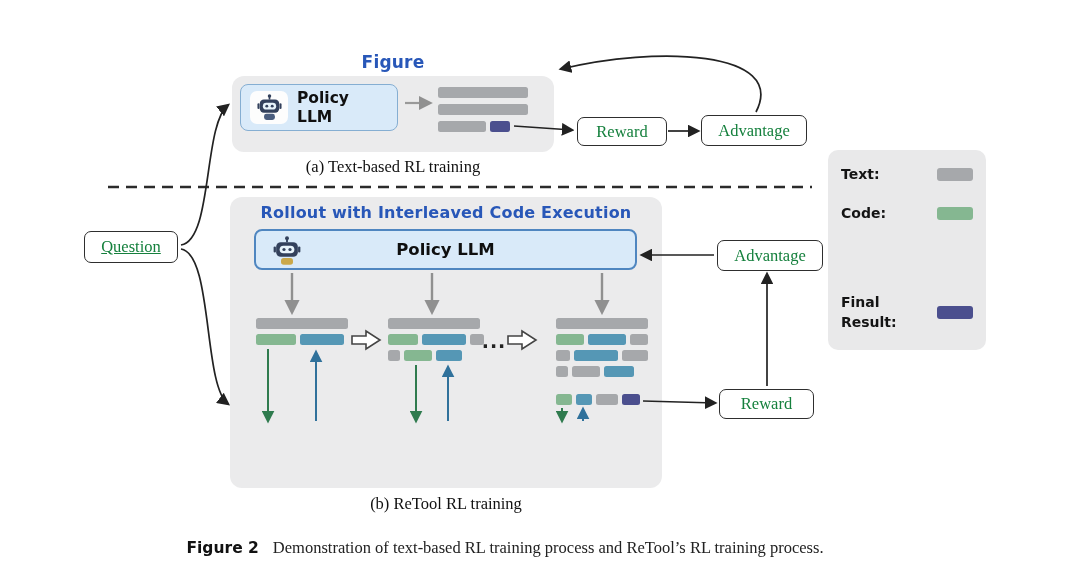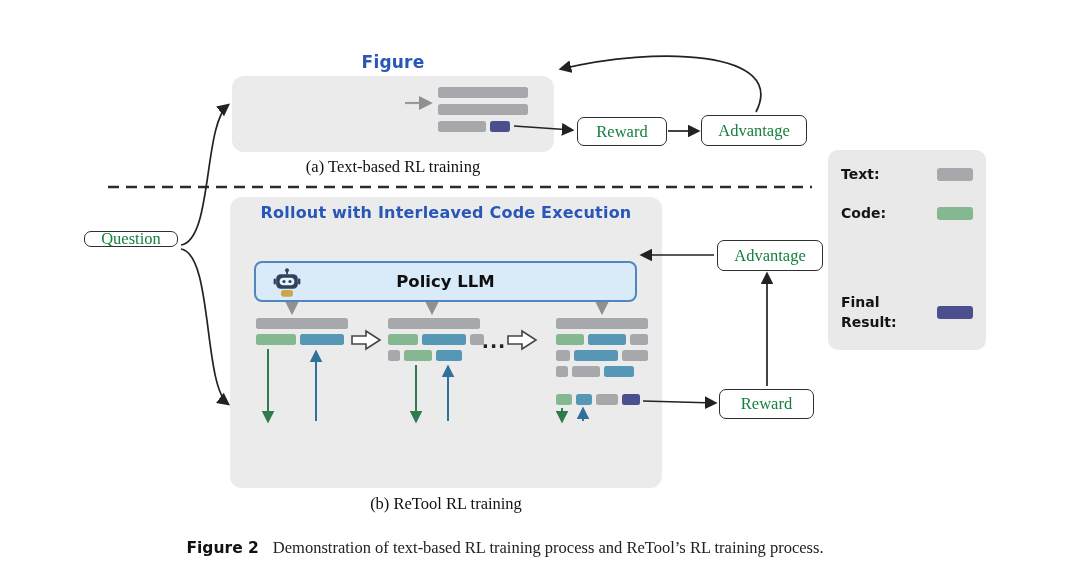--- a/index.html
+++ b/index.html
@@ -19,28 +19,28 @@
   
   .sec-title { color:var(--accent,#2857b8); font-weight:700; letter-spacing:.2px; text-align:center; }
   .title-a { left:232px; top:52px; width:322px; font-size:17px; }
   .title-b { left:230px; top:203px; width:432px; font-size:16px; }
 
   
   .policy-a { left:240px; top:84px; width:158px; height:47px; background:#d9eaf9; border:1.5px solid #85aed2; border-radius:8px; display:flex; align-items:center; gap:9px; padding-left:9px; }
   .robot-chip { width:38px; height:33px; background:#fdfdfd; border-radius:7px; display:flex; align-items:center; justify-content:center; flex:none; }
   .policy-a-text { font-weight:700; font-size:15.5px; line-height:1.18; color:#101010; }
   .policy-a-text span { display:block; }
-  .policy-b { left:254px; top:229px; width:383px; height:41px; background:#d9eaf9; border:2px solid #4f86c0; border-radius:8px;margin-top:32px; }
+  .policy-b { left:254px; top:229px; width:383px; height:41px; background:#d9eaf9; border:2px solid #4f86c0; border-radius:8px; }
   .policy-b-label { position:absolute; inset:0; display:flex; align-items:center; justify-content:center; font-weight:700; font-size:16.5px; color:#0f0f0f; }
   .policy-b .robot { position:absolute; left:17px; top:5px; width:28px; height:30px; }
   .policy-a .robot { width:25px; height:27px; }
 
   
   .box { background:#fff; border:1.6px solid #2e2e2e; border-radius:7px; display:flex; align-items:center; justify-content:center; font-family:"Liberation Serif","DejaVu Serif",serif; font-size:16.5px; color:#15803d; }
-  .question    { left:84px;  top:231px; width:94px;  height:16px; }
+  .question    { left:84px;  top:231px; width:94px;  height:32px;text-decoration:underline; }
   .reward-a    { left:577px; top:117px; width:90px;  height:29px; }
   .advantage-a { left:701px; top:115px; width:106px; height:31px; }
   .advantage-b { left:717px; top:240px; width:106px; height:31px; }
   .reward-b    { left:719px; top:389px; width:95px;  height:30px; }
 
   
   .serif-cap { font-family:"Liberation Serif","DejaVu Serif",serif; font-size:16.5px; color:#111; text-align:center; }
   .caption-a { left:232px; top:157px; width:322px; }
   .caption-b { left:230px; top:494px; width:432px; }
 
@@ -156,20 +156,39 @@
       <div class="token-bar" style="left: 556px; top: 366px; width: 12px; height: 11px; background: rgb(166, 168, 171);"></div>
       <div class="token-bar" style="left: 572px; top: 366px; width: 28px; height: 11px; background: rgb(166, 168, 171);"></div>
       <div class="token-bar" style="left: 604px; top: 366px; width: 30px; height: 11px; background: rgb(85, 151, 181);"></div>
       <div class="token-bar" style="left: 556px; top: 394px; width: 16px; height: 11px; background: rgb(133, 183, 145);"></div>
       <div class="token-bar" style="left: 576px; top: 394px; width: 16px; height: 11px; background: rgb(85, 151, 181);"></div>
       <div class="token-bar" style="left: 596px; top: 394px; width: 22px; height: 11px; background: rgb(166, 168, 171);"></div>
       <div class="token-bar" style="left: 622px; top: 394px; width: 18px; height: 11px; background: rgb(75, 79, 142);"></div>
     </div>
 
   <div class="sec-title title-a">Figure</div>
+  <div class="policy-a">
+    <span class="robot-chip">
+      <svg class="robot" viewBox="0 0 24 26">
+        <circle cx="12" cy="2" r="1.7" fill="#33415c"></circle>
+        <rect x="11.2" y="2.8" width="1.6" height="2.6" fill="#33415c"></rect>
+        <rect x="2.6" y="5.4" width="18.8" height="12.6" rx="4" fill="#33415c"></rect>
+        <rect x="5.6" y="8.4" width="12.8" height="6.6" rx="3.3" fill="#e8f4fb"></rect>
+        <circle cx="9.4" cy="11.7" r="1.4" fill="#33415c"></circle>
+        <circle cx="14.6" cy="11.7" r="1.4" fill="#33415c"></circle>
+        <rect x="0.4" y="9" width="2" height="5.4" rx="1" fill="#33415c"></rect>
+        <rect x="21.6" y="9" width="2" height="5.4" rx="1" fill="#33415c"></rect>
+        <rect x="6.8" y="19" width="10.4" height="6" rx="2.4" fill="#4a5d7e"></rect>
+      </svg>
+    </span>
+    <span class="policy-a-text">
+      <span>Policy</span>
+      <span>LLM</span>
+    </span>
+  </div>
   <div class="box reward-a">Reward</div>
   <div class="box advantage-a">Advantage</div>
   <div class="serif-cap caption-a">(a) Text-based RL training</div>
 
   <div class="box question">Question</div>
 
   <div class="sec-title title-b">Rollout with Interleaved Code Execution</div>
   <div class="policy-b">
     <svg class="robot" viewBox="0 0 24 26">
       <circle cx="12" cy="2" r="1.7" fill="#33415c"></circle>

